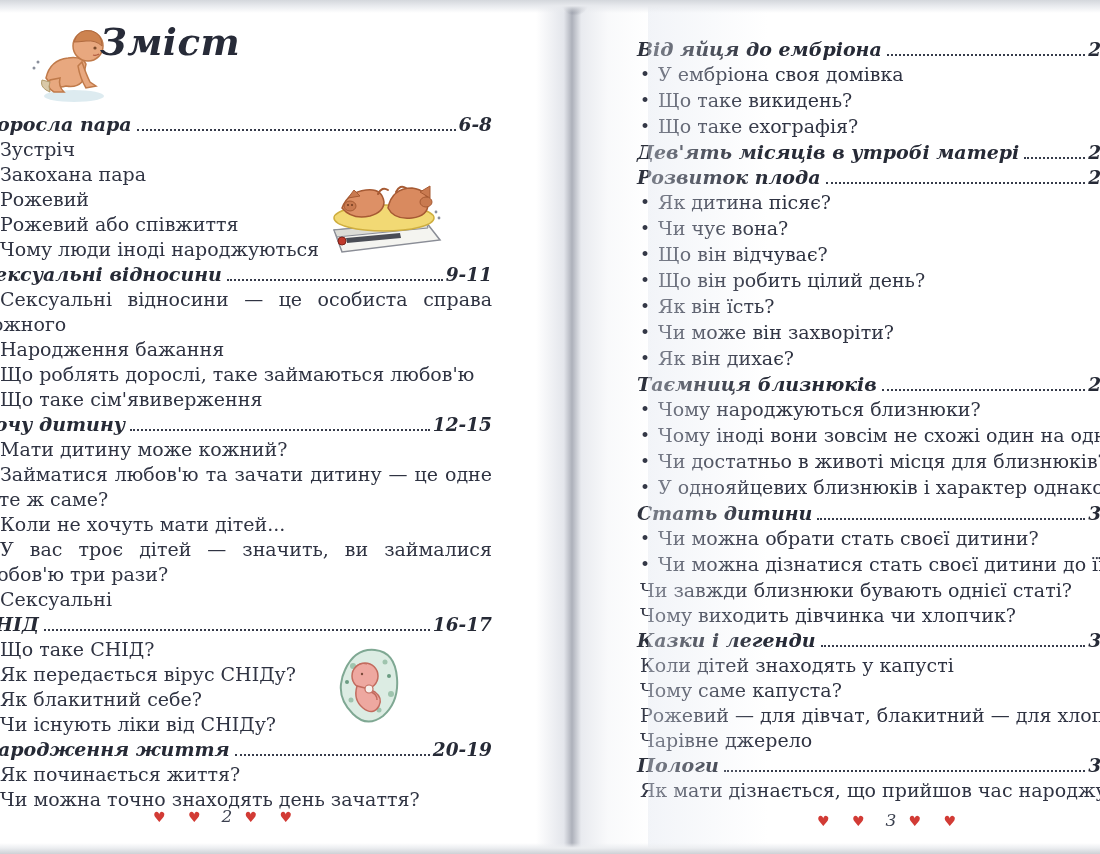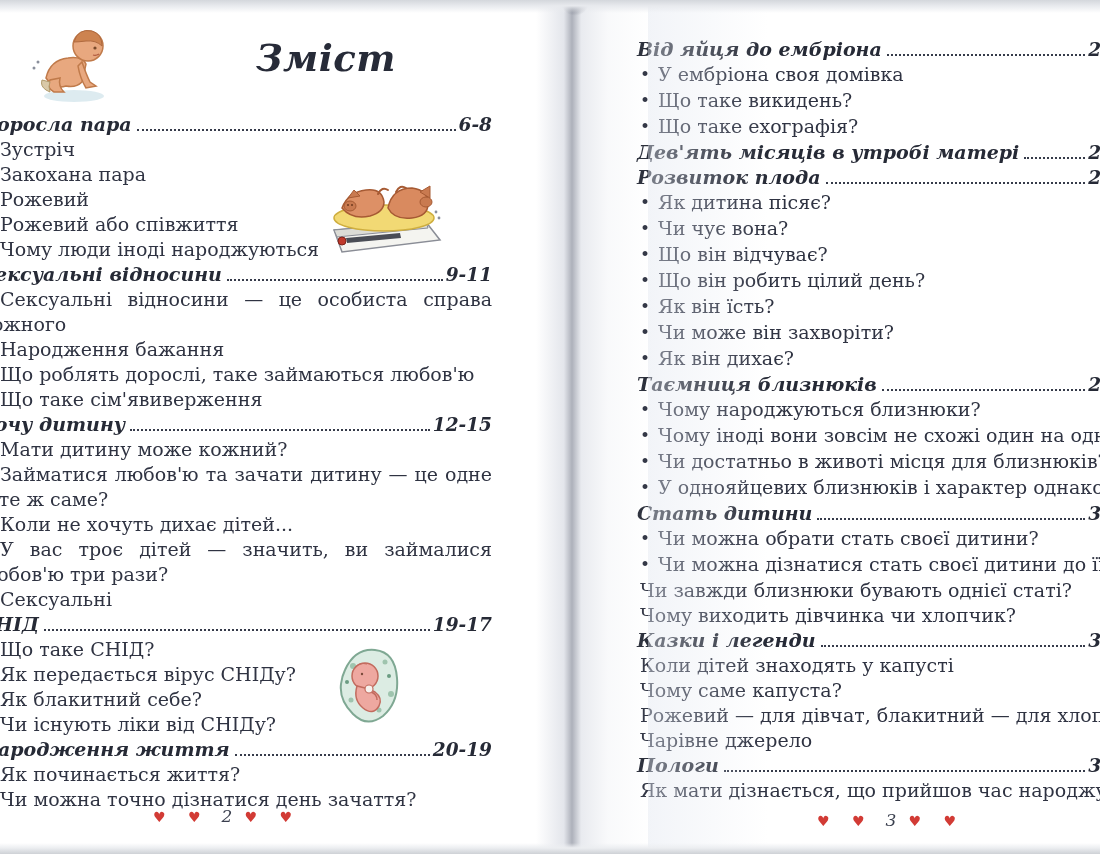--- a/index.html
+++ b/index.html
@@ -22,22 +22,22 @@
       rgba(186,192,206,0.32) 39%,
       rgba(220,224,232,0.18) 62%,
       rgba(255,255,255,0) 100%);}
   .gutter-top-blob{position:absolute;left:560px;top:0;width:30px;height:16px;
     background:radial-gradient(ellipse at 50% 0%,rgba(70,76,92,0.75) 0%,rgba(70,76,92,0) 70%);}
   .right-page-tint{position:absolute;left:648px;top:0;width:120px;height:100%;
     background:linear-gradient(90deg,rgba(226,231,240,0.45) 0%,rgba(255,255,255,0) 100%);}
 
   
   .page-title{
-    position:absolute;top:20px;left:100px;width:280px;margin:16px;
-    text-align:right;font-size:37px;font-weight:bold;font-style:italic;
+    position:absolute;top:20px;left:100px;width:280px;margin:0;
+    text-align:left;font-size:37px;font-weight:bold;font-style:italic;
     color:#272b38;letter-spacing:0.5px;
   }
   .toc{position:absolute;font-size:19px;line-height:25px;}
   .toc-left{left:-20px;top:112px;width:512px;}
   .toc-right{left:637px;top:37px;width:464px;}
   .row{min-height:25px;}
   .row.heading{display:flex;align-items:baseline;font-weight:bold;font-style:italic;color:#262a36;}
   .h-label{white-space:nowrap;}
   .leader{flex:1 1 auto;min-width:18px;border-bottom:2.6px dotted #363b4a;margin:0 3px 0 5px;}
   .pgno{white-space:nowrap;font-size:18.5px;}
@@ -136,39 +136,39 @@
     <div class="row item"><span class="item-text">Народження бажання</span></div>
     <div class="row item"><span class="item-text">Що роблять дорослі, таке займаються любов'ю</span></div>
     <div class="row item"><span class="item-text">Що таке сім'явиверження</span></div>
     <div class="row heading">
       <span class="h-label">Хочу дитину</span>
       <span class="leader"></span>
       <span class="pgno">12-15</span>
     </div>
     <div class="row item"><span class="item-text">Мати дитину може кожний?</span></div>
     <div class="row item"><span class="item-text">Займатися любов'ю та зачати дитину — це одне й те ж саме?</span></div>
-    <div class="row item"><span class="item-text">Коли не хочуть дихає дітей...</span></div>
+    <div class="row item"><span class="item-text">Коли не хочуть мати дітей...</span></div>
     <div class="row item"><span class="item-text">У вас троє дітей — значить, ви займалися любов'ю три рази?</span></div>
     <div class="row item"><span class="item-text">Сексуальні</span></div>
     <div class="row heading">
       <span class="h-label">СНІД</span>
       <span class="leader"></span>
-      <span class="pgno">19-17</span>
+      <span class="pgno">16-17</span>
     </div>
     <div class="row item"><span class="item-text">Що таке СНІД?</span></div>
     <div class="row item"><span class="item-text">Як передається вірус СНІДу?</span></div>
     <div class="row item"><span class="item-text">Як блакитний себе?</span></div>
     <div class="row item"><span class="item-text">Чи існують ліки від СНІДу?</span></div>
     <div class="row heading">
       <span class="h-label">Народження життя</span>
       <span class="leader"></span>
       <span class="pgno">20-19</span>
     </div>
     <div class="row item"><span class="item-text">Як починається життя?</span></div>
-    <div class="row item"><span class="item-text">Чи можна точно дізнатися день зачаття?</span></div>
+    <div class="row item"><span class="item-text">Чи можна точно знаходять день зачаття?</span></div>
   </div>
 
 <div class="toc toc-right">
     <div class="row heading">
       <span class="h-label">Від яйця до ембріона</span>
       <span class="leader"></span>
       <span class="pgno">2</span>
     </div>
     <div class="row item bulleted"><span class="bullet">•</span><span class="item-text">У ембріона своя домівка</span></div>
     <div class="row item bulleted"><span class="bullet">•</span><span class="item-text">Що таке викидень?</span></div>

